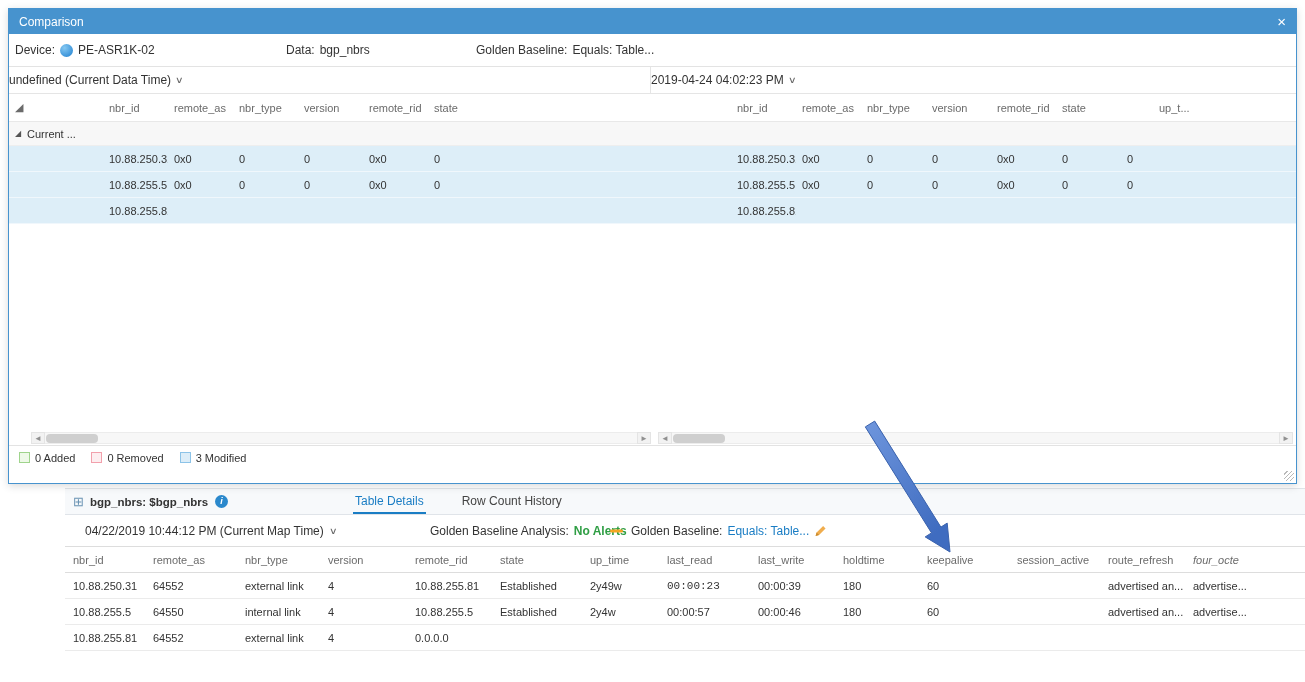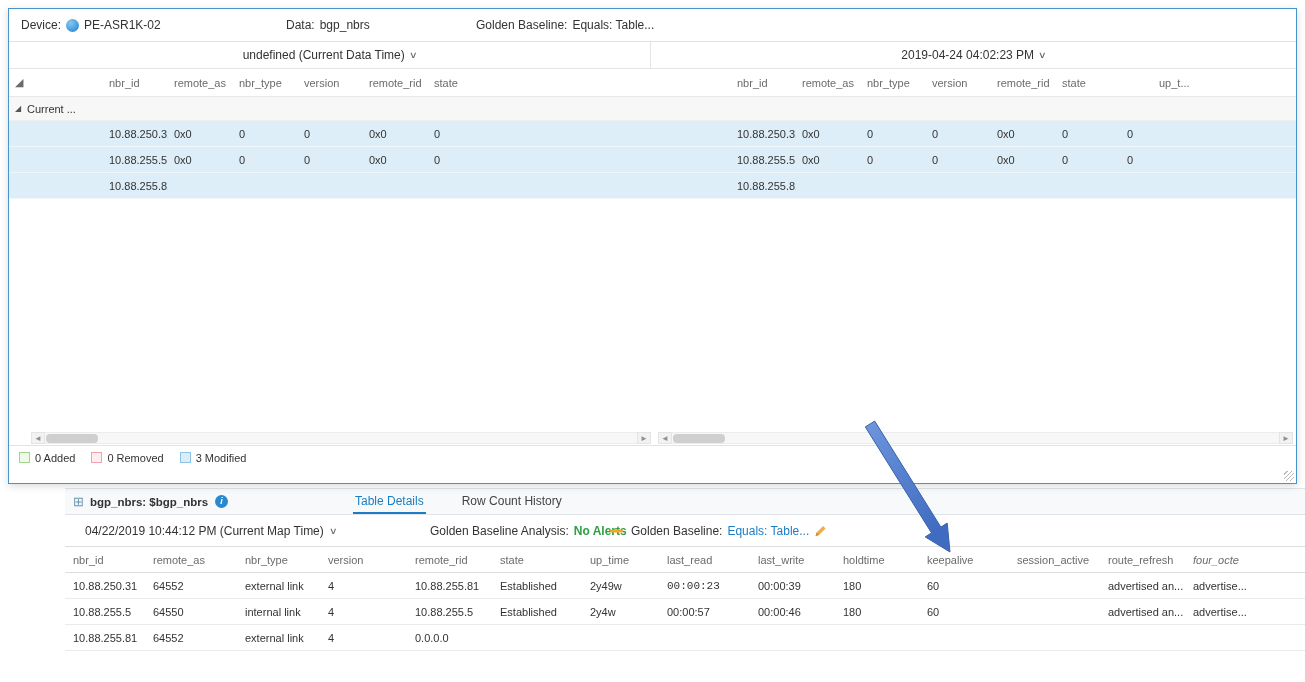--- a/index.html
+++ b/index.html
@@ -5,26 +5,26 @@
   *{box-sizing:border-box;margin:0;padding:0}
   html,body{width:1305px;height:682px}
   body{position:relative;font-family:"Liberation Sans",sans-serif;background:#fff;overflow:hidden;font-size:12px;color:#333}
 
   
   .modal{position:absolute;left:8px;top:8px;width:1289px;height:476px;background:#fff;border:1px solid #4793ce;display:flex;flex-direction:column;box-shadow:0 2px 8px rgba(0,0,0,.15);z-index:10}
   .modal-header{height:25px;background:#4793ce;color:#fff;display:flex;align-items:center;justify-content:space-between;padding:0 10px;font-size:12px;flex:0 0 auto}
   .close{cursor:pointer;font-size:15px;line-height:1}
   .info-row{height:33px;flex:0 0 auto;position:relative;border-bottom:1px solid #e3e3e3;font-size:12px}
   .info-item{position:absolute;top:50%;transform:translateY(-50%);display:flex;align-items:center;gap:5px;white-space:nowrap}
-  .info-device{left:12px}.info-data{left:277px}.info-gb{left:467px}
+  .info-device{left:6px}.info-data{left:277px}.info-gb{left:467px}
   .dev-icon{width:13px;height:13px;border-radius:50%;background:radial-gradient(circle at 35% 30%,#85c8f2,#1d7fd0);display:inline-block}
 
   .cmp{flex:1;display:flex;flex-direction:column;min-height:0}
   .time-row{display:flex;height:27px;border-bottom:1px solid #e5e5e5;flex:0 0 auto}
-  .time-cell{display:flex;align-items:center;justify-content:center;gap:5px;font-size:12px;color:#333;cursor:pointer}
+  .time-cell{display:flex;align-items:center;justify-content:flex-start;gap:5px;font-size:12px;color:#333;cursor:pointer}
   .time-left{width:642px;border-right:1px solid #e5e5e5}
   .time-right{flex:1}
   .caret{font-size:9px;color:#666;transform:scaleX(1.3)}
 
   .hdr-row{display:flex;height:28px;align-items:center;border-bottom:1px solid #e8e8e8;flex:0 0 auto}
   .hdr-row .cell{color:#6b6b6b;font-size:11px}
   .cell{padding-left:6px;white-space:nowrap;overflow:hidden;flex:0 0 auto}
   .tri{font-size:8px;color:#555;line-height:1}
   .grp-row{height:24px;background:#f7f7f7;border-bottom:1px solid #eee;display:flex;align-items:center;font-size:11px;color:#333;flex:0 0 auto}
   .grp-row .tri{width:18px;padding-left:6px}
@@ -77,20 +77,24 @@
   .d-thead .cell{color:#6b6b6b;font-size:11px;padding-left:8px}
   .bt-row{display:flex;height:26px;align-items:center;border-bottom:1px solid #ebebeb;font-size:11px;color:#333;background:#fff}
   .bt-row .cell{padding-left:8px}
 
   .annotation-arrow{position:absolute;left:0;top:0;pointer-events:none;z-index:50}
 </style>
 </head>
 <body>
 
 <div class="modal">
+  <div class="modal-header">
+    <span>Comparison</span>
+    <span class="close">×</span>
+  </div>
 
   <div class="info-row">
     <div class="info-item info-device">
       <span>Device:</span>
       <span class="dev-icon"></span>
       <span>PE-ASR1K-02</span>
     </div>
     <div class="info-item info-data">
       <span>Data:</span>
       <span>bgp_nbrs</span>

